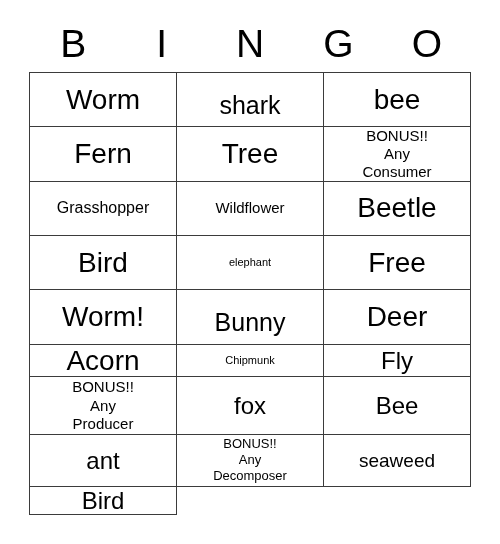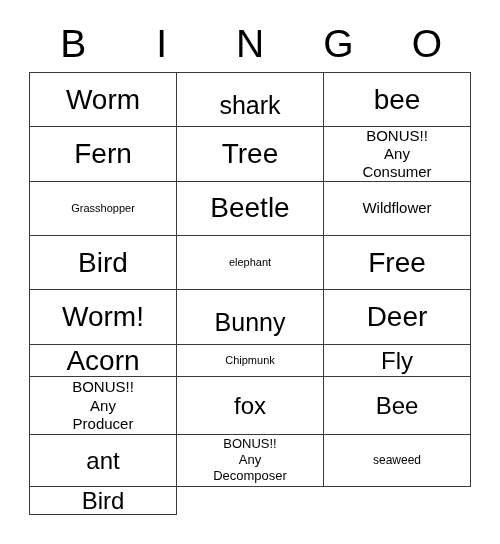--- a/index.html
+++ b/index.html
@@ -71,25 +71,25 @@
     display: block;
     width: 100%;
     text-align: center;
     line-height: 1.14;
     white-space: pre-line;
   }
   
   .fs-xxl .cell-text { font-size: 24px; line-height: 1.06; }
   .fs-xl  .cell-text { font-size: 28px; line-height: 1.06; }
   .fs-lg  .cell-text { font-size: 25px; line-height: 1.08; margin-top: 12px; }
-  .fs-sm  .cell-text { font-size: 12px; line-height: 1.12; }
+  .fs-sm  .cell-text { font-size: 19px; line-height: 1.12; }
   .fs-xs  .cell-text { font-size: 11px; line-height: 1.16; }
   .fs-xxs .cell-text { font-size: 15px; line-height: 1.22; }
   .fs-tiny .cell-text { font-size: 13px; line-height: 1.24; }
-  .fs-micro .cell-text { font-size: 11px; line-height: 1.24; }
+  .fs-micro .cell-text { font-size: 16px; line-height: 1.24; }
 </style>
 </head>
 <body>
 
 <div id="card">
 
   <div id="header-row">
     <div class="header-cell">B</div>
     <div class="header-cell">I</div>
     <div class="header-cell">N</div>
@@ -116,25 +116,25 @@
       </div>
 
     <div class="cell fs-xxs">
         <span class="cell-text">BONUS!!
 Any
 Consumer</span>
       </div>
     <div class="cell fs-micro">
         <span class="cell-text">Grasshopper</span>
       </div>
+    <div class="cell fs-xxs">
+        <span class="cell-text">Wildflower</span>
+      </div>
     <div class="cell fs-xl">
         <span class="cell-text">Beetle</span>
-      </div>
-    <div class="cell fs-xxs">
-        <span class="cell-text">Wildflower</span>
       </div>
     <div class="cell fs-xl">
         <span class="cell-text">Bird</span>
       </div>
 
     <div class="cell fs-xs">
         <span class="cell-text">elephant</span>
       </div>
     <div class="cell fs-xl">
         <span class="cell-text">Free</span>

